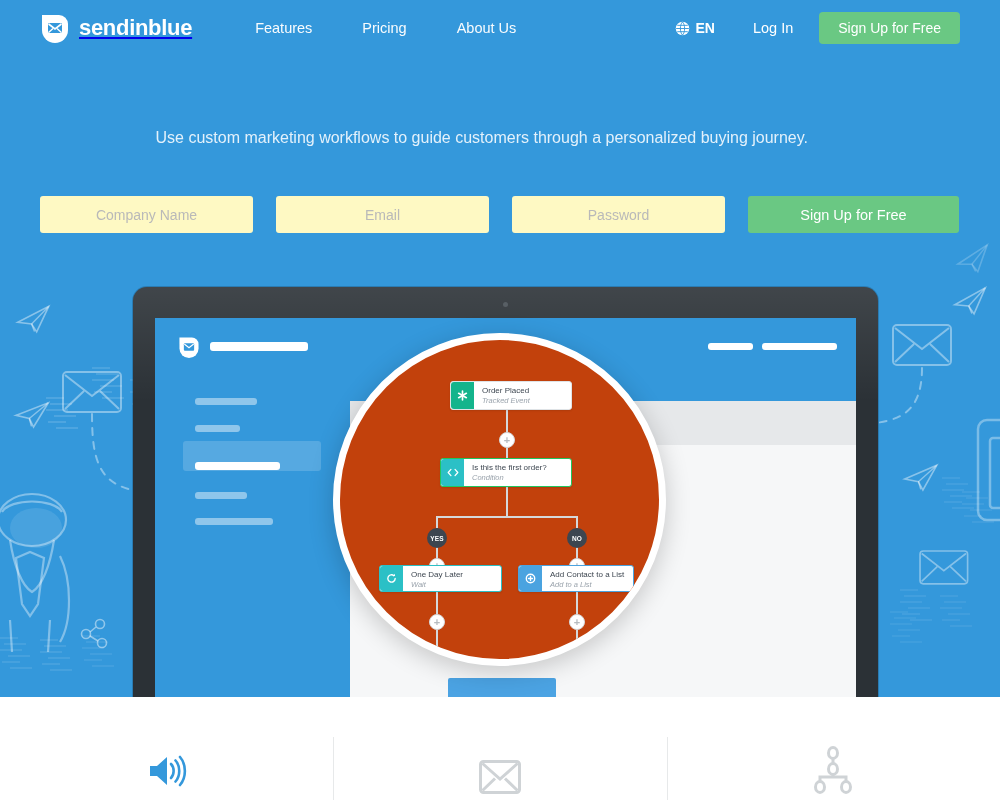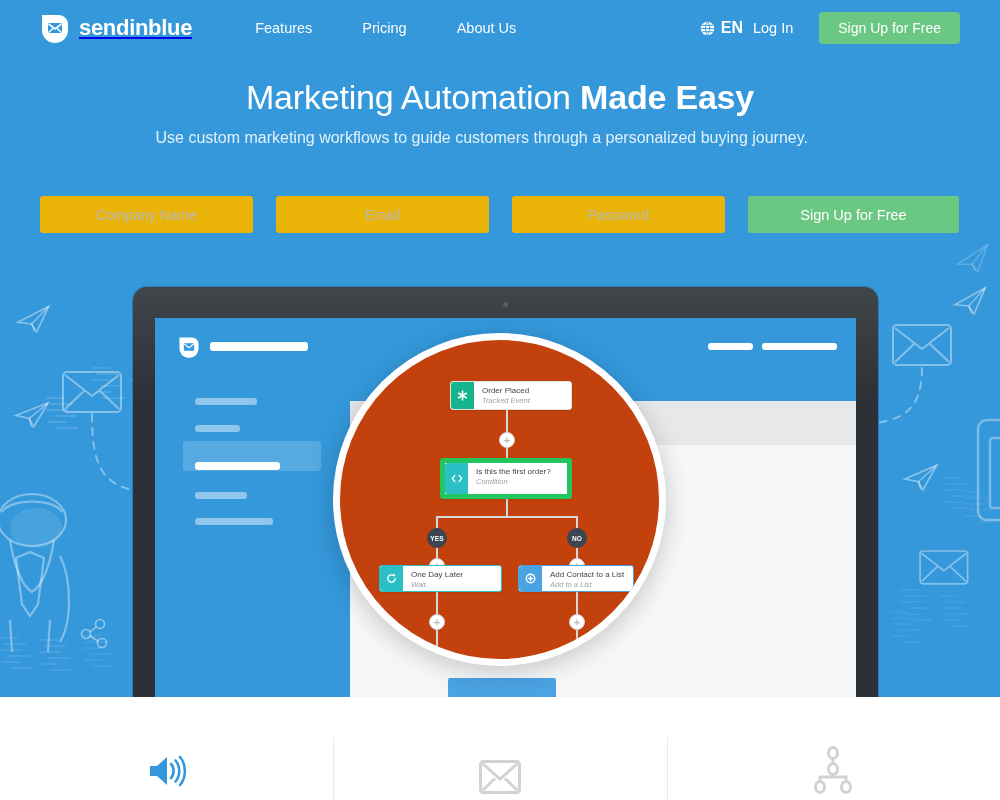--- a/index.html
+++ b/index.html
@@ -38,21 +38,21 @@
     letter-spacing: -0.3px; line-height: 1;
   }
   .nav-links { display: flex; margin-left: 46px; gap: 16px; }
   .nav-link {
     color: #ffffff; font-size: 14.5px; text-decoration: none;
     padding: 0 17px; white-space: nowrap; opacity: .97;
   }
   .nav-right { margin-left: auto; display: flex; align-items: center; gap: 0; }
   .lang {
     display: flex; align-items: center; gap: 6px;
-    color: #fff; font-size: 16px; font-weight: bold; padding-right: 10px;
+    color: #fff; font-size: 14px; font-weight: bold; padding-right: 38px;
   }
   .globe { width: 15px; height: 15px; display: block; }
   .login {
     color: #fff; font-size: 14.5px; text-decoration: none; padding-right: 26px;
   }
   .btn-signup-nav {
     background: #6ac883; color: #fff; border: 0;
     font-family: inherit; font-size: 14px;
     padding: 0 19px; height: 32px; border-radius: 4px;
     cursor: pointer; white-space: nowrap;
@@ -72,21 +72,21 @@
   }
 
   
   .signup-form {
     position: absolute; left: 40px; top: 196px;
     width: 920px; height: 37px;
     display: flex; align-items: stretch; gap: 0;
   }
   .field {
     width: 213px; height: 37px; margin-right: 23px;
-    border: 0; border-radius: 3px; background: #eab308;
+    border: 0; border-radius: 3px; background: #fef9c3;
     font-family: inherit; font-size: 14px;
     text-align: center; color: #555;
   }
   .field::placeholder { color: #b9b9b9; font-size: 14px; }
   .btn-signup-hero {
     width: 211px; height: 37px; margin-right: 0;
     background: #6ac883; color: #fff; border: 0; border-radius: 3px;
     font-family: inherit; font-size: 14.5px; cursor: pointer;
   }
 
@@ -194,21 +194,21 @@
   .wf-title {
     font-size: 8px; color: #3d4650; line-height: 1.25; white-space: nowrap;
   }
   .wf-sub {
     font-size: 7.5px; color: #9aa3ac; font-style: italic;
     line-height: 1.25; white-space: nowrap;
   }
 
   .n-order  { left: 110px; top:  41px; width: 122px; height: 29px; border:1px solid #dfe3e6; }
   .n-order  .wf-ico { background: #14b48c; }
-  .n-cond   { left: 100px; top: 118px; width: 132px; height: 41px; border:5px solid #22c55e; }
+  .n-cond   { left: 100px; top: 118px; width: 132px; height: 29px; border:1px solid #22c55e; }
   .n-cond   .wf-ico { background: #2bc0c6; }
   .n-wait   { left:  39px; top: 225px; width: 123px; height: 27px; border:1px solid #2bc0c6; }
   .n-wait   .wf-ico { background: #2bc0c6; }
   .n-add    { left: 178px; top: 225px; width: 116px; height: 27px; border:1px solid #4aa3e0; }
   .n-add    .wf-ico { background: #4aa3e0; }
 
   .wf-line { position: absolute; background: #d5d8da; }
   .wf-plus {
     position: absolute; width: 16px; height: 16px; border-radius: 50%;
     background: #ffffff; border: 1px solid #d5d8da;
@@ -340,21 +340,20 @@
             <circle cx="8" cy="8" r="7.2" fill="#ffffff"></circle>
             <path d="M8 1 C5 4 5 12 8 15 M8 1 C11 4 11 12 8 15 M1.2 8 H14.8 M2.4 4.6 H13.6 M2.4 11.4 H13.6" fill="none" stroke="#3498db" stroke-width="1"></path>
           </svg>
           <span>EN</span>
         </div>
         <a class="login" href="#">Log In</a>
         <button class="btn-signup-nav">Sign Up for Free</button>
       </div>
     </nav>
 
-    <h1 class="hero-title"><span>Marketing Automation </span><b>Made Easy</b></h1>
     <p class="hero-sub">Use custom marketing workflows to guide customers through a personalized buying journey.</p>
 
     <form class="signup-form">
       <input class="field" type="text" placeholder="Company Name" style="">
       <input class="field" type="email" placeholder="Email" style="">
       <input class="field" type="password" placeholder="Password" style="">
       <button class="btn-signup-hero" type="submit">Sign Up for Free</button>
     </form>
 
     <div class="laptop">

